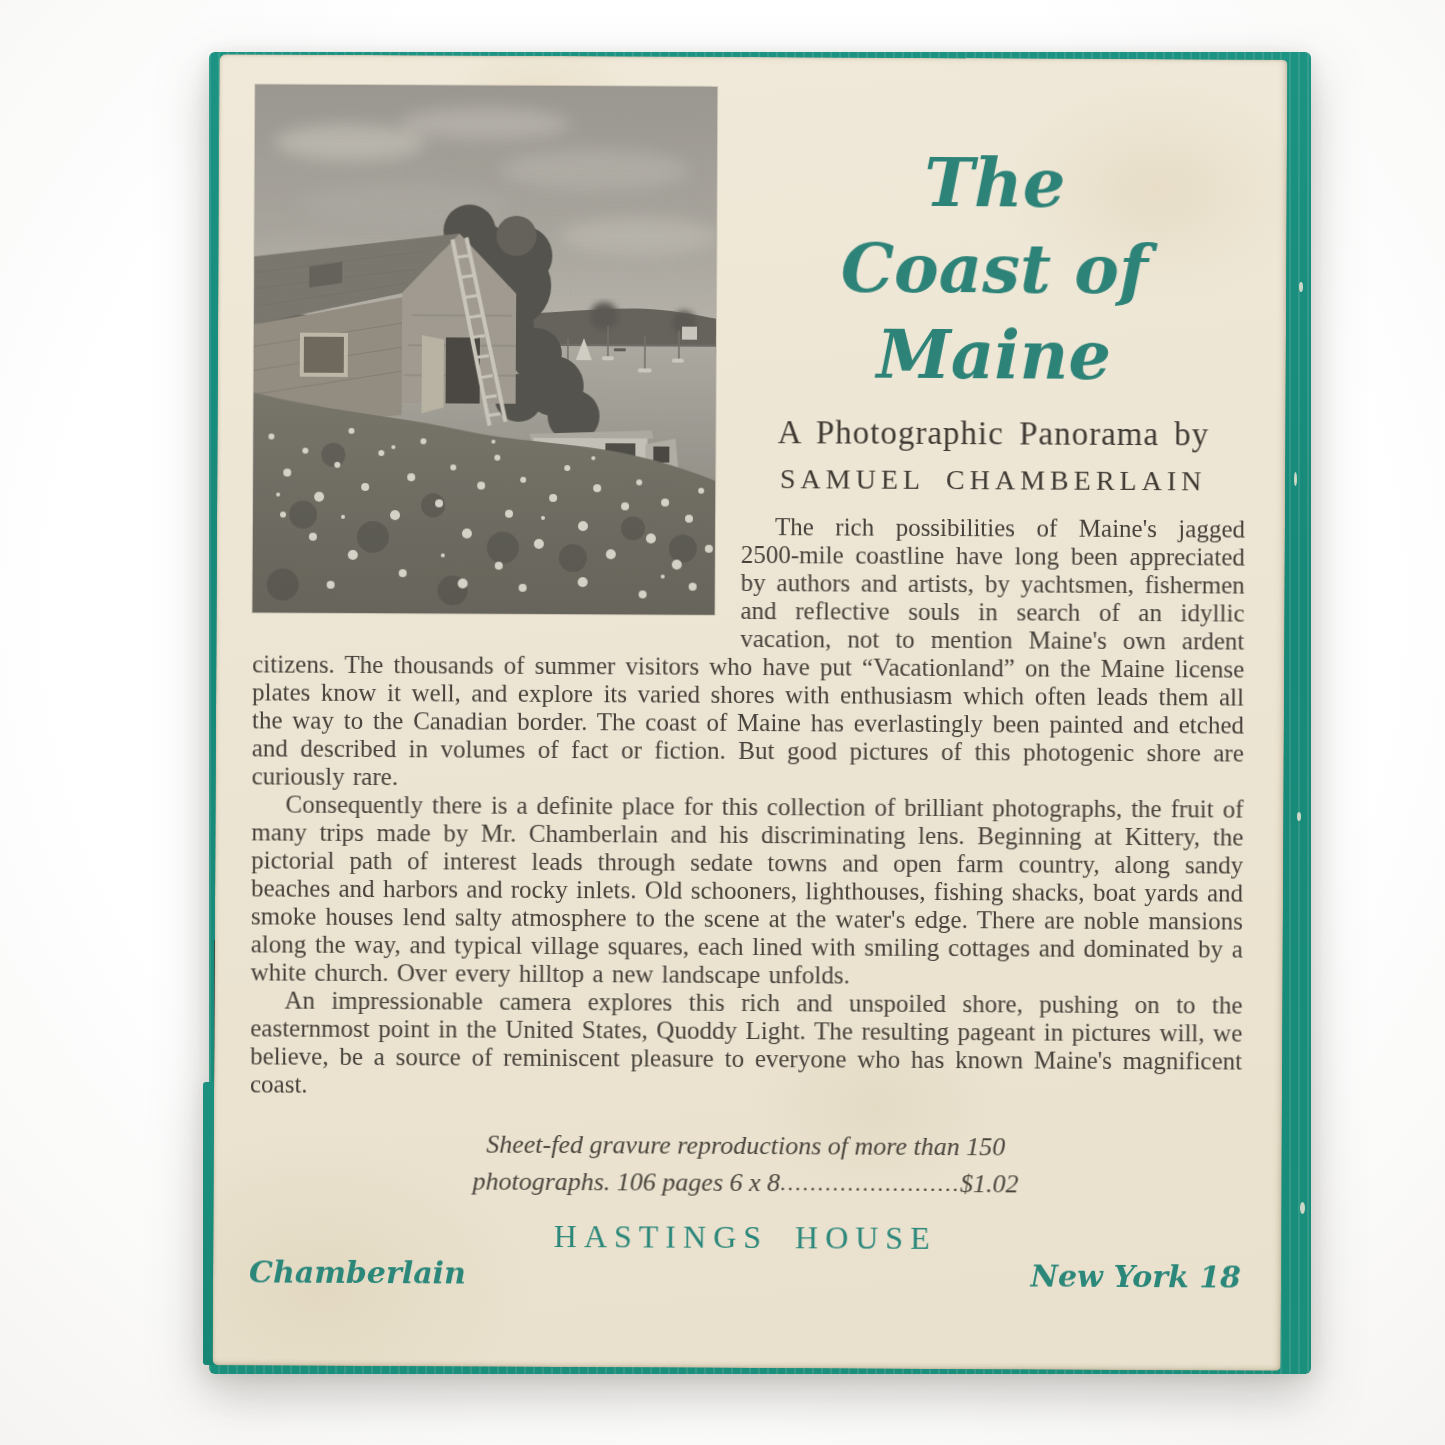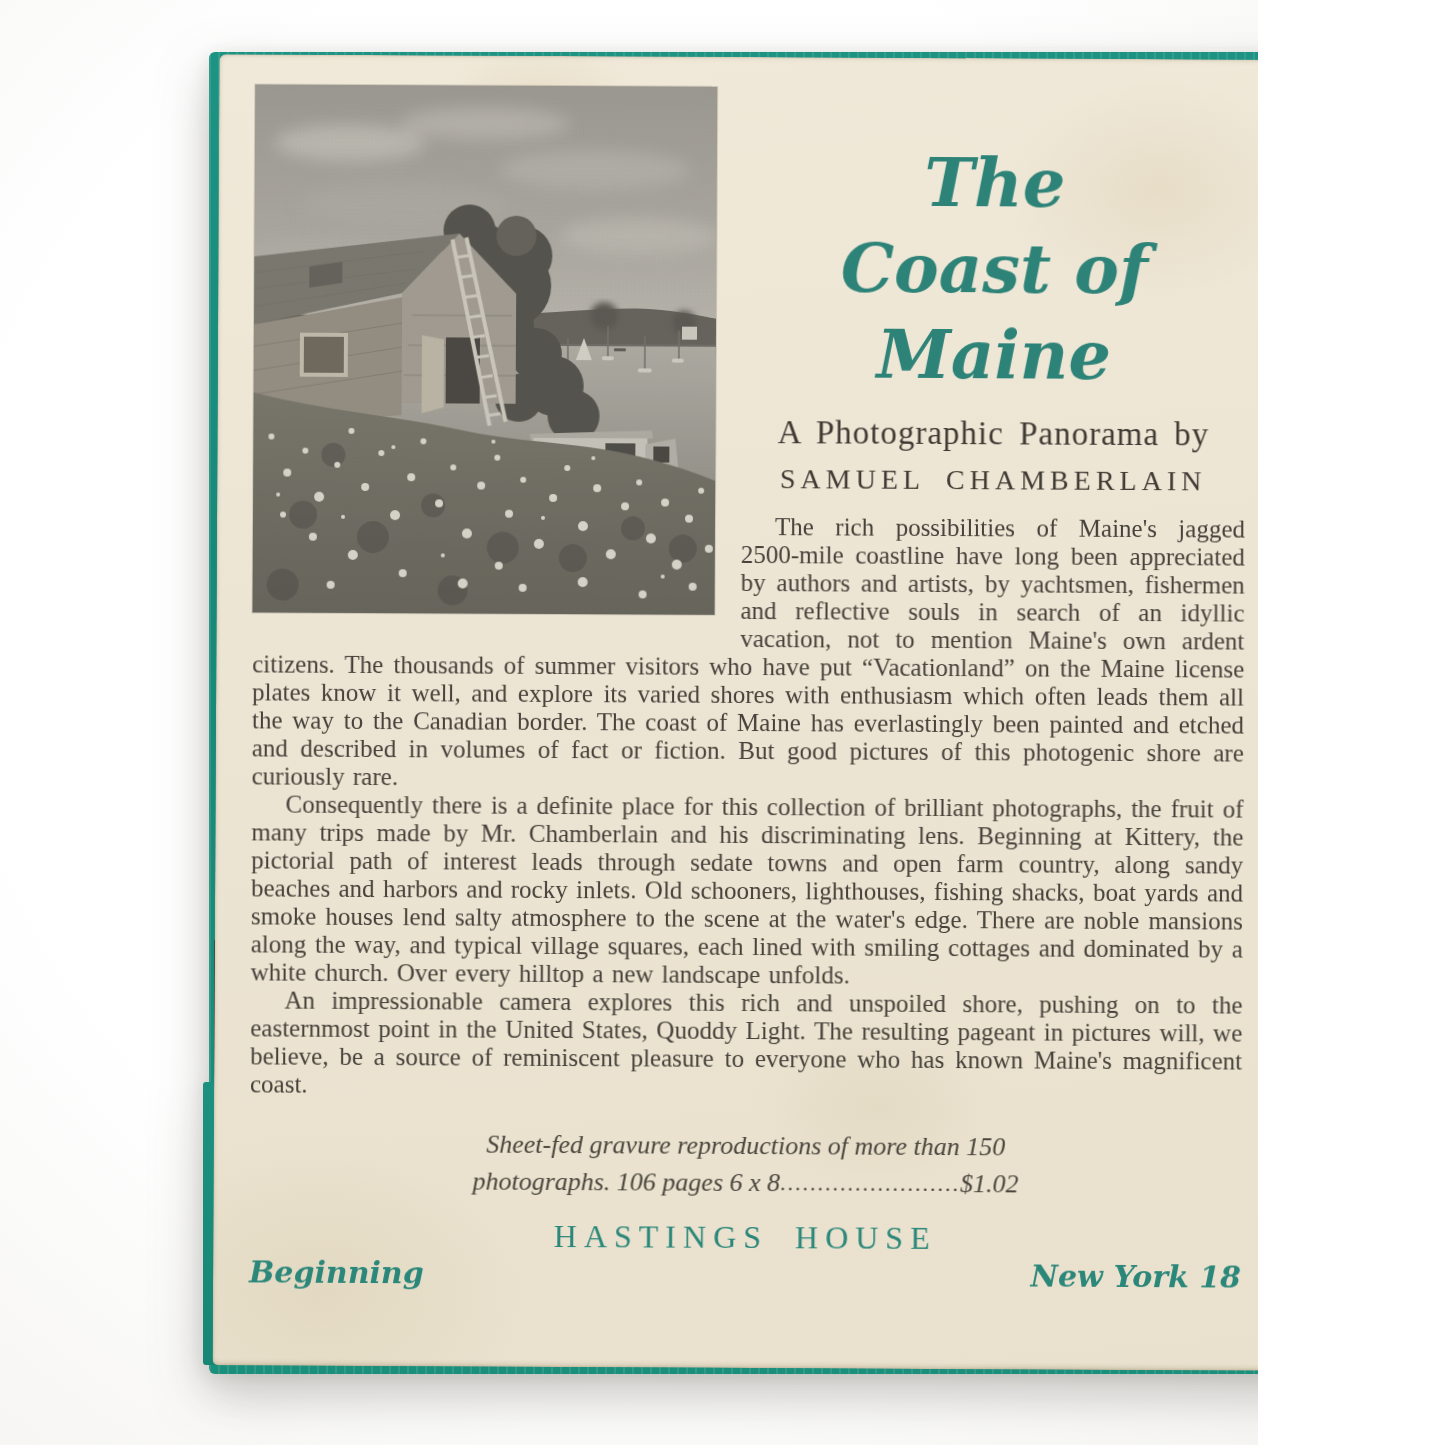--- a/index.html
+++ b/index.html
@@ -1,17 +1,17 @@
 <!DOCTYPE html>
 <html><head>
 <meta charset="utf-8">
 <style>
   html,body{margin:0;padding:0;}
   .stage{
-    position:relative;width:1258px;height:1445px;overflow:hidden;
+    position:relative;width:1445px;height:1445px;overflow:hidden;
     background:
       radial-gradient(1200px 1200px at 50% 42%, #ffffff 55%, #f3f2f0 100%),
       #ffffff;
     font-family:"Liberation Serif", serif;
   }
   .book{
     position:absolute;left:203px;top:50px;width:1112px;height:1326px;
     filter:drop-shadow(0 20px 26px rgba(60,55,45,.25)) drop-shadow(0 4px 8px rgba(60,55,45,.12));
   }
   .board{
@@ -346,20 +346,20 @@
         <p class="body">Consequently there is a definite place for this collection of brilliant photographs, the fruit of many trips made by Mr. Chamberlain and his discriminating lens. Beginning at Kittery, the pictorial path of interest leads through sedate towns and open farm country, along sandy beaches and harbors and rocky inlets. Old schooners, lighthouses, fishing shacks, boat yards and smoke houses lend salty atmosphere to the scene at the water's edge. There are noble mansions along the way, and typical village squares, each lined with smiling cottages and dominated by a white church. Over every hilltop a new landscape unfolds.</p>
         <p class="body">An impressionable camera explores this rich and unspoiled shore, pushing on to the easternmost point in the United States, Quoddy Light. The resulting pageant in pictures will, we believe, be a source of reminiscent pleasure to everyone who has known Maine's magnificent coast.</p>
 
         <div class="note">
           <div>Sheet-fed gravure reproductions of more than 150</div>
           <div><span>photographs. 106 pages 6 x 8</span><span class="leader">........................</span><span>$1.02</span></div>
         </div>
 
         <div class="imprint">HASTINGS HOUSE</div>
         <div class="pub-row">
-          <span>Beginning</span>
+          <span>Chamberlain</span>
           <span>New York 18</span>
         </div>
 
       </div>
     </div>
   </div>
 </div>
 
 </body></html>

